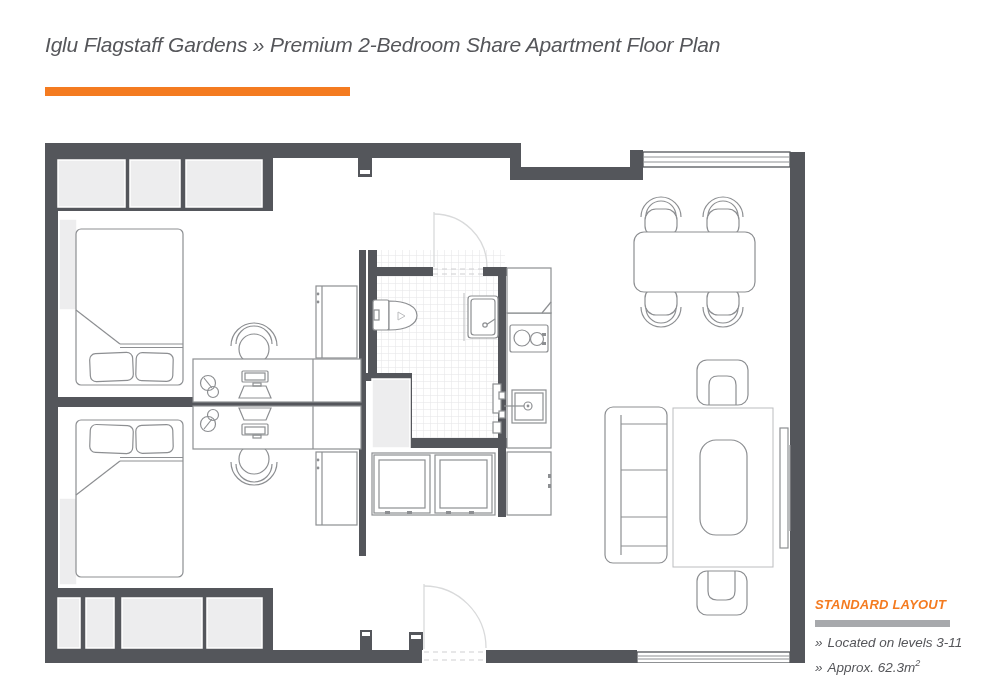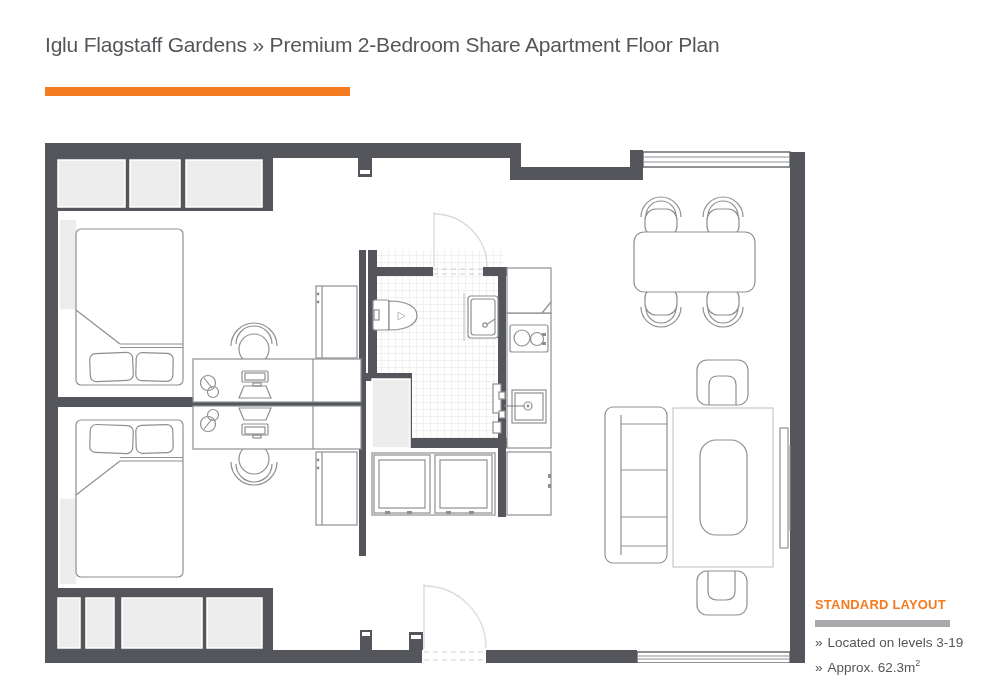--- a/index.html
+++ b/index.html
@@ -2,21 +2,21 @@
 <html style="--accent: #F47B20; --wall: #54565B; --text: #55565A; --line: #8D8F92; --panel: #EDEDEE; --divider: #A7A9AC;"><head>
 <meta charset="utf-8">
 <style>
   :root{
     --accent:#F47B20; --wall:#54565B; --text:#55565A; --line:#8D8F92;
     --panel:#EDEDEE; --divider:#A7A9AC;
   }
   *{margin:0;padding:0;box-sizing:border-box;}
   html,body{width:1000px;height:700px;background:#fff;overflow:hidden;
     font-family:"Liberation Sans", sans-serif;}
-  .page{position:relative;width:1000px;height:700px;background:#fff;}
+  .page{position:relative;width:1000px;height:700px;background:#fff;font-style:italic;}
   .title{position:absolute;left:45px;top:33px;font-size:21px;color:var(--text);
     letter-spacing:-0.2px;white-space:nowrap;}
   .title-underline{position:absolute;left:45px;top:87px;width:305px;height:9px;
     background:var(--accent);}
   .plan{position:absolute;left:45px;top:143px;width:760px;height:520px;}
   .legend{position:absolute;left:815px;top:597px;width:165px;}
   .legend-heading{color:var(--accent);font-size:13px;font-weight:bold;
     letter-spacing:0.2px;white-space:nowrap;}
   .legend-bar{width:135px;height:7px;background:var(--divider);margin-top:8px;}
   .legend-line{color:var(--text);font-size:13.5px;margin-top:8px;white-space:nowrap;}
@@ -288,17 +288,17 @@
       <g>
         <rect class="f" x="652" y="428" width="50" height="44" rx="10"></rect>
         <path class="fn" d="M663,428 v20 q0,9 9,9 h9 q9,0 9,-9 v-20"></path>
       </g>
     </svg>
   </div>
 
   <div class="legend">
     <div class="legend-heading">STANDARD LAYOUT</div>
     <div class="legend-bar"></div>
-    <div class="legend-line"><span class="bullet">»</span><span>Located on levels 3-19</span></div>
+    <div class="legend-line"><span class="bullet">»</span><span>Located on levels 3-11</span></div>
     <div class="legend-line"><span class="bullet">»</span><span>Approx. 62.3m</span><sup>2</sup></div>
   </div>
 
 </div>
 
 </body></html>

